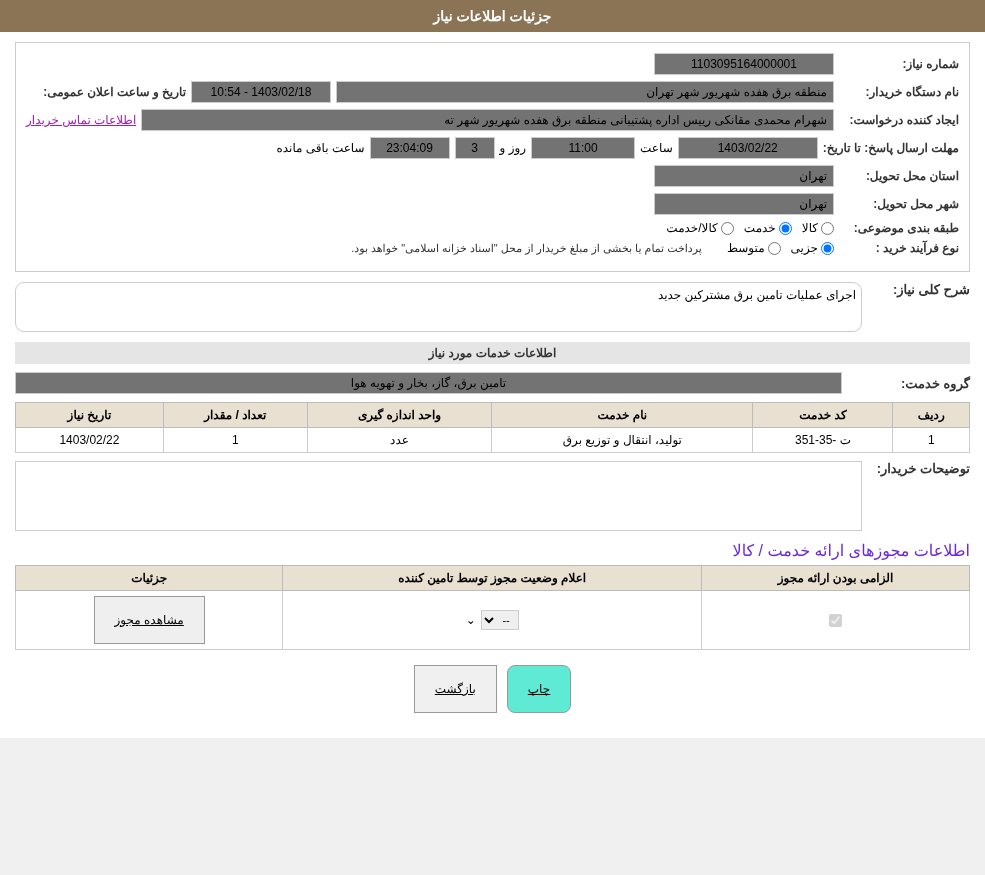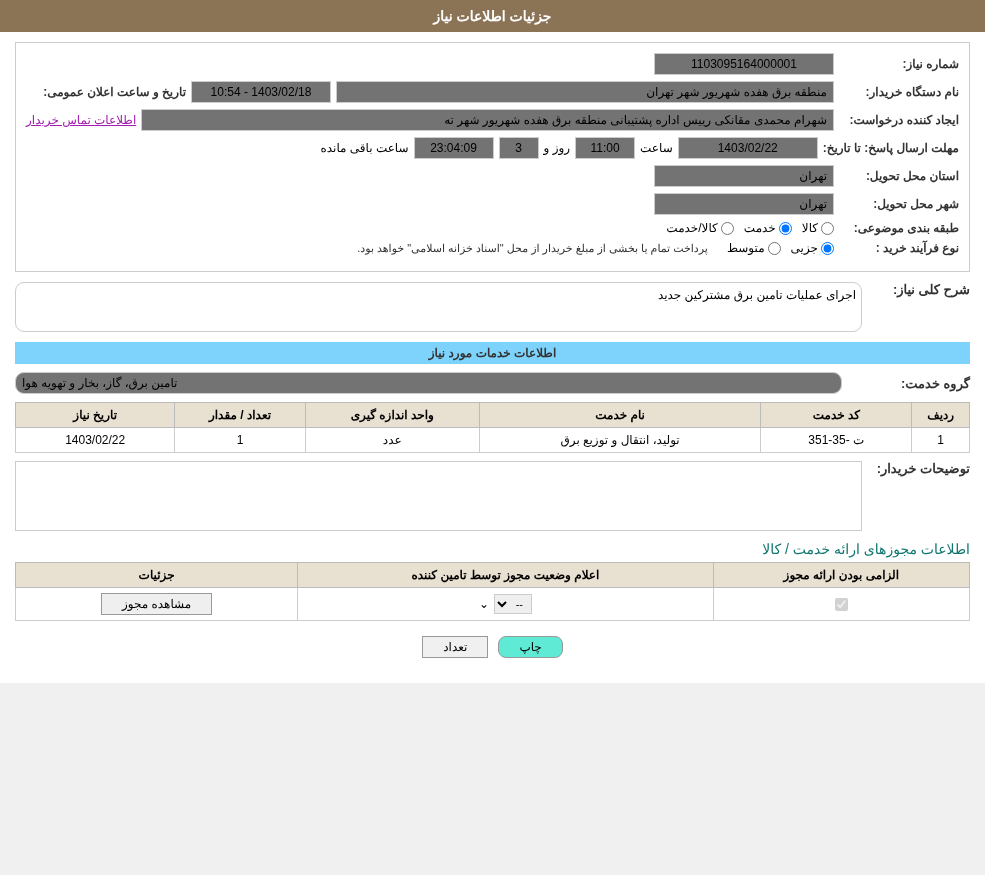--- a/index.html
+++ b/index.html
@@ -54,21 +54,21 @@
     .value-box-wide {
       flex: 1;
     }
     .value-box-fixed {
       width: 180px;
     }
     .value-box-medium {
       width: 140px;
     }
     .value-box-small {
-      width: 60px;
+      width: 104px;
     }
     .link-blue {
       color: #a21caf;
       cursor: pointer;
       text-decoration: underline;
     }
     .radio-group {
       display: flex;
       align-items: center;
       gap: 10px;
@@ -84,21 +84,21 @@
     }
     
     table {
       width: 100%;
       border-collapse: collapse;
       margin-bottom: 8px;
     }
     th {
       background: #e8e0d0;
       border: 1px solid #bbb;
-      padding: 5px 0;
+      padding: 5px 6px;
       text-align: center;
       font-weight: bold;
     }
     td {
       border: 1px solid #ccc;
       padding: 5px 8px;
       text-align: center;
     }
     tr:nth-child(even) td { background: #f9f9f9; }
     .description-box {
@@ -108,40 +108,41 @@
       padding: 5px;
       direction: rtl;
     }
     .group-service-row {
       display: flex;
       align-items: center;
       gap: 8px;
       margin-bottom: 8px;
     }
     .section-subtitle {
-      background: #7dd3fc;
+      background: #e5e5e5;
       color: #333;
       padding: 4px 10px;
       font-size: 12px;
       font-weight: bold;
       text-align: center;
       margin: 8px 0;
     }
     .bottom-buttons {
       display: flex;
       justify-content: center;
       gap: 10px;
       margin: 15px 0;
     }
     .btn {
-      padding: 3px 20px;
+      padding: 16px 20px;
       border: 1px solid #999;
       cursor: pointer;
       font-size: 12px;
       font-family: Tahoma, Arial, sans-serif;
+      text-decoration: underline;
     }
     .btn-print {
       background: #5eead4;
       border-radius: 8px;
     }
     .btn-back {
       background: #f0f0f0;
     }
     .select-small {
       border: 1px solid #ccc;
@@ -234,35 +235,35 @@
         <div class="radio-group">
           <div class="radio-item">
             <input type="radio" name="purchase_type" value="جزیی" checked="" style="">
             <span>جزیی</span>
           </div>
           <div class="radio-item">
             <input type="radio" name="purchase_type" value="متوسط" style="">
             <span>متوسط</span>
           </div>
         </div>
-        <span class="text-note" style="margin-right:14px;">پرداخت تمام یا بخشی از مبلغ خریدار از محل "اسناد خزانه اسلامی" خواهد بود.</span>
+        <span class="text-note" style="margin-right:20px;">پرداخت تمام یا بخشی از مبلغ خریدار از محل "اسناد خزانه اسلامی" خواهد بود.</span>
       </div>
 
     </div>
 
     <div style="display:flex; align-items:flex-start; gap:8px; margin-bottom:10px;">
       <span class="label" style="min-width:100px; font-size:13px; font-weight:bold;">شرح کلی نیاز:</span>
       <div class="description-box" style="flex:1; min-height:50px;border-radius:9px;">اجرای عملیات تامین برق مشترکین جدید</div>
     </div>
 
     <div class="section-subtitle">اطلاعات خدمات مورد نیاز</div>
 
     <div class="group-service-row">
       <span class="label" style="font-weight:bold; font-size:13px;">گروه خدمت:</span>
-      <div class="value-box value-box-wide" style="text-align:left;border-radius:9px;">تامین برق، گاز، بخار و تهویه هوا</div>
+      <div class="value-box value-box-wide" style="text-align:center;">تامین برق، گاز، بخار و تهویه هوا</div>
     </div>
 
     <table>
       <thead>
         <tr>
           <th>ردیف</th>
           <th>کد خدمت</th>
           <th>نام خدمت</th>
           <th>واحد اندازه گیری</th>
           <th>تعداد / مقدار</th>
@@ -280,21 +281,21 @@
           </tr>
         </tbody>
     </table>
 
     <div style="display:flex; align-items:flex-start; gap:8px; margin-bottom:10px;">
       <span class="label" style="min-width:100px; font-weight:bold; font-size:13px;">توضیحات خریدار:</span>
       <div class="description-box" style="flex:1; min-height:70px;"></div>
     </div>
 
     <div style="text-align:right; margin-bottom:5px;">
-      <span style="font-size:14px; color:#0f766e;">اطلاعات مجوزهای ارائه خدمت / کالا</span>
+      <span style="font-size:16px; color:#6d28d9;">اطلاعات مجوزهای ارائه خدمت / کالا</span>
     </div>
 
     <table>
       <thead>
         <tr>
           <th>الزامی بودن ارائه مجوز</th>
           <th>اعلام وضعیت مجوز توسط تامین کننده</th>
           <th>جزئیات</th>
         </tr>
       </thead>
@@ -315,17 +316,17 @@
           </td>
           <td>
             <button class="btn">مشاهده مجوز</button>
           </td>
         </tr>
       </tbody>
     </table>
 
     <div class="bottom-buttons">
       <button class="btn btn-print">چاپ</button>
-      <button class="btn btn-back">تعداد</button>
+      <button class="btn btn-back">بازگشت</button>
     </div>
 
   </div>
 </div>
 
 </body></html>

